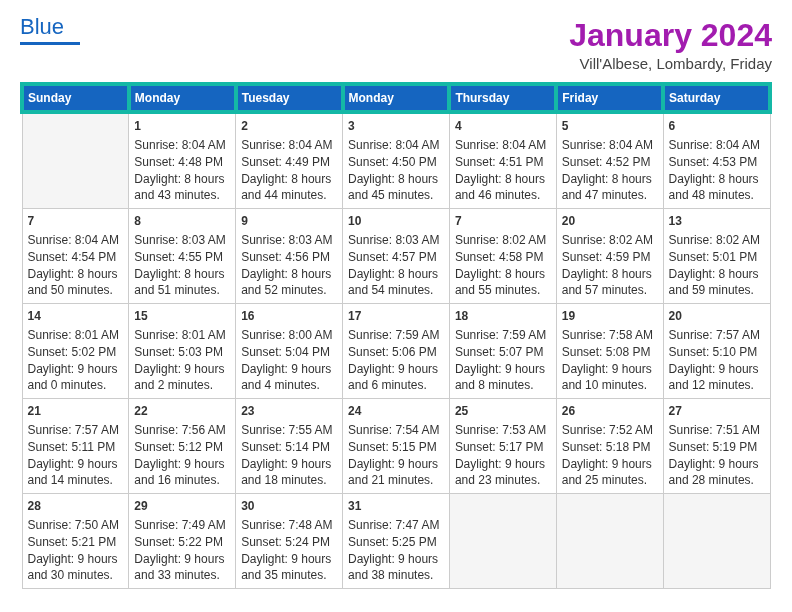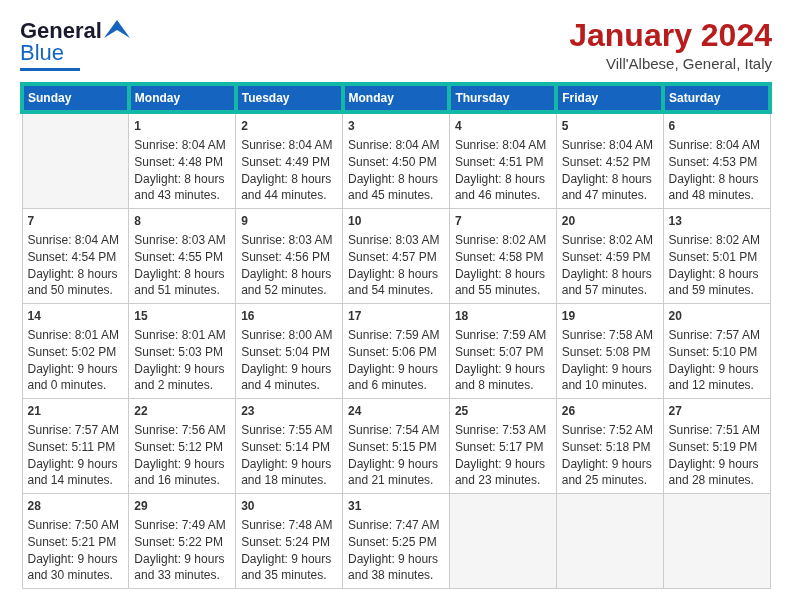--- a/index.html
+++ b/index.html
@@ -30,21 +30,21 @@
       height: 3px;
       background: #1565c0;
       margin-top: 2px;
     }
     .title-area {
       text-align: right;
     }
     .main-title {
       font-size: 32px;
       font-weight: bold;
-      color: #b91c1c;
+      color: #a21caf;
       line-height: 1.1;
     }
     .subtitle {
       font-size: 15px;
       color: #444;
       margin-top: 2px;
     }
     .calendar {
       width: 100%;
       border-collapse: collapse;
@@ -83,32 +83,26 @@
       color: #333;
       font-size: 12px;
     }
   </style>
 </head>
 <body>
 
 <div class="page">
   <div class="header-area">
     <div class="logo">
-      <div style="display:flex;align-items:center;">
-        <span style="font-size:22px;font-weight:bold;color:#1a1a2e;">General</span>
-        <svg width="26" height="18" viewBox="0 0 26 18" style="margin-left:2px;margin-top:-4px;">
-          <polygon points="0,18 13,0 26,18 13,10" fill="#1565c0"></polygon>
-        </svg>
-      </div>
       <div style="font-size:22px;font-weight:normal;color:#1565c0;margin-top:-4px;">Blue</div>
       <div class="logo-line"></div>
     </div>
     <div class="title-area">
       <div class="main-title">January 2024</div>
-      <div class="subtitle">Vill'Albese, General, Italy</div>
+      <div class="subtitle">Vill'Albese, Lombardy, Friday</div>
     </div>
   </div>
 
   <table class="calendar">
     <thead>
       <tr>
         <th>Sunday</th>
         <th>Monday</th>
         <th>Tuesday</th>
         <th>Monday</th>

